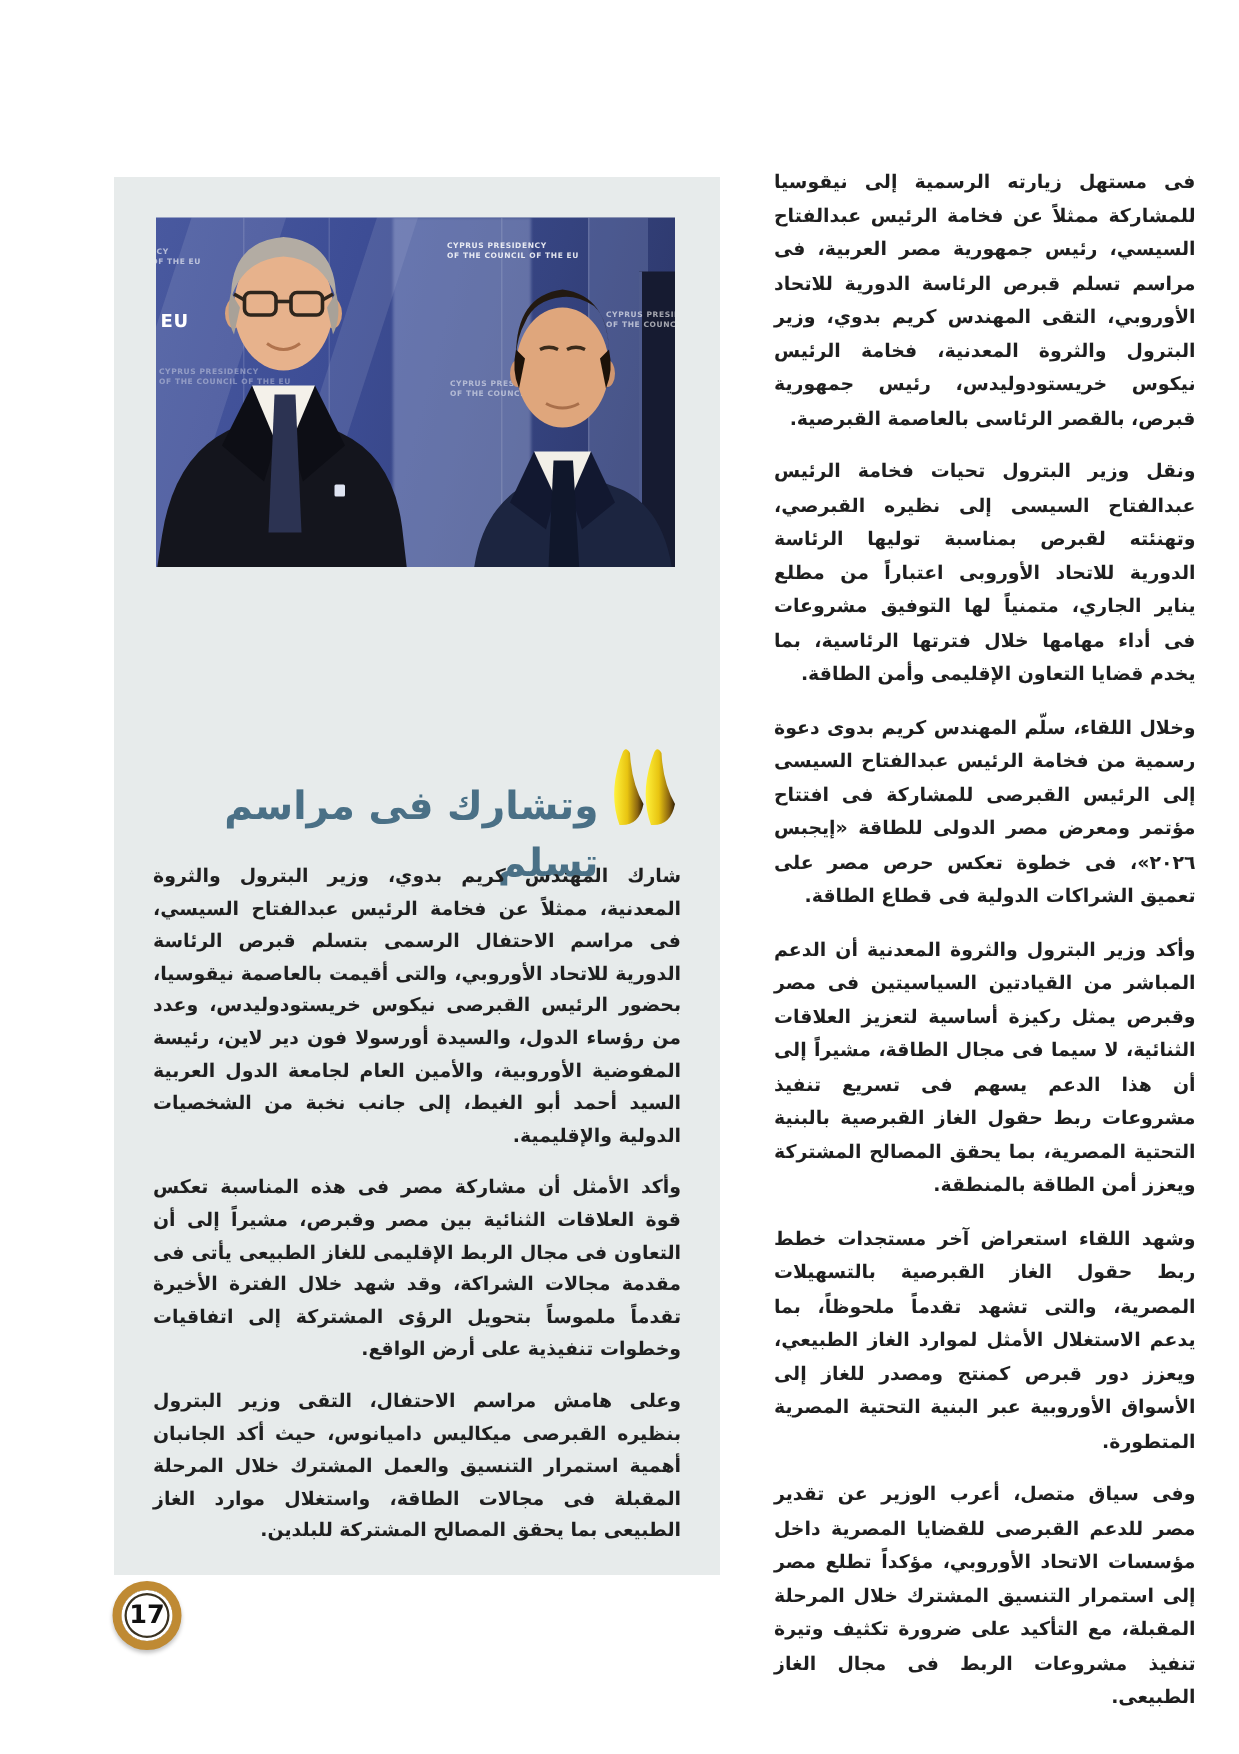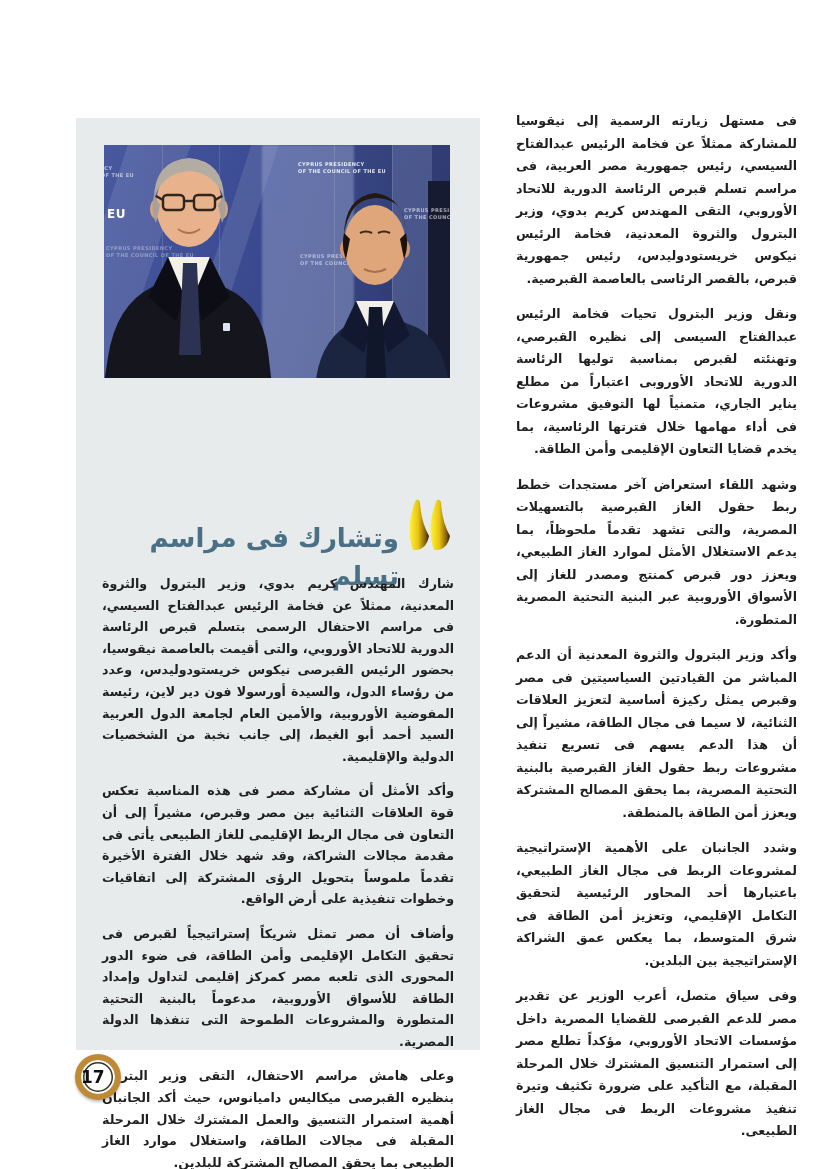--- a/index.html
+++ b/index.html
@@ -38,21 +38,21 @@
   .col p{margin:0 0 13px 0;}
   .left-col{position:absolute;right:26px;left:26px;top:455px;
             font-size:12.6px;line-height:21.6px;}
   .right-col{position:absolute;left:516px;top:110px;width:281px;
              font-size:12.6px;line-height:22.5px;}
 
   
   .page-badge{position:absolute;left:75px;top:1054px;width:34px;height:34px;
               background:#ffffff;border:6px solid #bf8a33;border-radius:50%;
               box-shadow:0 2px 3px rgba(0,0,0,0.25), inset 0 0 0 2px #ffffff, inset 0 0 0 3.5px #3b3322;
-              display:flex;align-items:center;}
+              display:flex;align-items:center;justify-content:center;}
   .page-badge span{color:#111111;font-weight:bold;font-size:17px;}
 </style>
 </head>
 <body>
 
 <div>
 
   <aside class="panel">
 
     <div class="photo">
@@ -148,31 +148,30 @@
         <path d="M26,52 Q18,30 28,4 Q30,-1 33,4 Q34,24 42,38 Q39,53 26,52 Z" fill="url(#gold)"></path>
       </svg>
       <div class="quote-text">
         <div>وتشارك فى مراسم تسلم</div>
       </div>
     </div>
 
     <div class="col left-col">
       <p>شارك المهندس كريم بدوي، وزير البترول والثروة المعدنية، ممثلاً عن فخامة الرئيس عبدالفتاح السيسي، فى مراسم الاحتفال الرسمى بتسلم قبرص الرئاسة الدورية للاتحاد الأوروبي، والتى أقيمت بالعاصمة نيقوسيا، بحضور الرئيس القبرصى نيكوس خريستودوليدس، وعدد من رؤساء الدول، والسيدة أورسولا فون دير لاين، رئيسة المفوضية الأوروبية، والأمين العام لجامعة الدول العربية السيد أحمد أبو الغيط، إلى جانب نخبة من الشخصيات الدولية والإقليمية.</p>
       <p>وأكد الأمثل أن مشاركة مصر فى هذه المناسبة تعكس قوة العلاقات الثنائية بين مصر وقبرص، مشيراً إلى أن التعاون فى مجال الربط الإقليمى للغاز الطبيعى يأتى فى مقدمة مجالات الشراكة، وقد شهد خلال الفترة الأخيرة تقدماً ملموساً بتحويل الرؤى المشتركة إلى اتفاقيات وخطوات تنفيذية على أرض الواقع.</p>
-      <p>وأضاف أن مصر تمثل شريكاً إستراتيجياً لقبرص فى تحقيق التكامل الإقليمى وأمن الطاقة، فى ضوء الدور المحورى الذى تلعبه مصر كمركز إقليمى لتداول وإمداد الطاقة للأسواق الأوروبية، مدعوماً بالبنية التحتية المتطورة والمشروعات الطموحة التى تنفذها الدولة المصرية.</p>
       <p>وعلى هامش مراسم الاحتفال، التقى وزير البترول بنظيره القبرصى ميكاليس داميانوس، حيث أكد الجانبان أهمية استمرار التنسيق والعمل المشترك خلال المرحلة المقبلة فى مجالات الطاقة، واستغلال موارد الغاز الطبيعى بما يحقق المصالح المشتركة للبلدين.</p>
     </div>
   </aside>
 
   <main class="col right-col">
     <p>فى مستهل زيارته الرسمية إلى نيقوسيا للمشاركة ممثلاً عن فخامة الرئيس عبدالفتاح السيسي، رئيس جمهورية مصر العربية، فى مراسم تسلم قبرص الرئاسة الدورية للاتحاد الأوروبي، التقى المهندس كريم بدوي، وزير البترول والثروة المعدنية، فخامة الرئيس نيكوس خريستودوليدس، رئيس جمهورية قبرص، بالقصر الرئاسى بالعاصمة القبرصية.</p>
     <p>ونقل وزير البترول تحيات فخامة الرئيس عبدالفتاح السيسى إلى نظيره القبرصي، وتهنئته لقبرص بمناسبة توليها الرئاسة الدورية للاتحاد الأوروبى اعتباراً من مطلع يناير الجاري، متمنياً لها التوفيق مشروعات فى أداء مهامها خلال فترتها الرئاسية، بما يخدم قضايا التعاون الإقليمى وأمن الطاقة.</p>
+    <p>وخلال اللقاء، سلّم المهندس كريم بدوى دعوة رسمية من فخامة الرئيس عبدالفتاح السيسى إلى الرئيس القبرصى للمشاركة فى افتتاح مؤتمر ومعرض مصر الدولى للطاقة «إيجبس ٢٠٢٦»، فى خطوة تعكس حرص مصر على تعميق الشراكات الدولية فى قطاع الطاقة.</p>
+    <p>وأكد وزير البترول والثروة المعدنية أن الدعم المباشر من القيادتين السياسيتين فى مصر وقبرص يمثل ركيزة أساسية لتعزيز العلاقات الثنائية، لا سيما فى مجال الطاقة، مشيراً إلى أن هذا الدعم يسهم فى تسريع تنفيذ مشروعات ربط حقول الغاز القبرصية بالبنية التحتية المصرية، بما يحقق المصالح المشتركة ويعزز أمن الطاقة بالمنطقة.</p>
     <p>وشهد اللقاء استعراض آخر مستجدات خطط ربط حقول الغاز القبرصية بالتسهيلات المصرية، والتى تشهد تقدماً ملحوظاً، بما يدعم الاستغلال الأمثل لموارد الغاز الطبيعي، ويعزز دور قبرص كمنتج ومصدر للغاز إلى الأسواق الأوروبية عبر البنية التحتية المصرية المتطورة.</p>
-    <p>وأكد وزير البترول والثروة المعدنية أن الدعم المباشر من القيادتين السياسيتين فى مصر وقبرص يمثل ركيزة أساسية لتعزيز العلاقات الثنائية، لا سيما فى مجال الطاقة، مشيراً إلى أن هذا الدعم يسهم فى تسريع تنفيذ مشروعات ربط حقول الغاز القبرصية بالبنية التحتية المصرية، بما يحقق المصالح المشتركة ويعزز أمن الطاقة بالمنطقة.</p>
-    <p>وشدد الجانبان على الأهمية الإستراتيجية لمشروعات الربط فى مجال الغاز الطبيعي، باعتبارها أحد المحاور الرئيسية لتحقيق التكامل الإقليمي، وتعزيز أمن الطاقة فى شرق المتوسط، بما يعكس عمق الشراكة الإستراتيجية بين البلدين.</p>
     <p>وفى سياق متصل، أعرب الوزير عن تقدير مصر للدعم القبرصى للقضايا المصرية داخل مؤسسات الاتحاد الأوروبي، مؤكداً تطلع مصر إلى استمرار التنسيق المشترك خلال المرحلة المقبلة، مع التأكيد على ضرورة تكثيف وتيرة تنفيذ مشروعات الربط فى مجال الغاز الطبيعى.</p>
   </main>
 
   <div class="page-badge">
     <span>17</span>
   </div>
 
 </div>
 
 </body></html>

